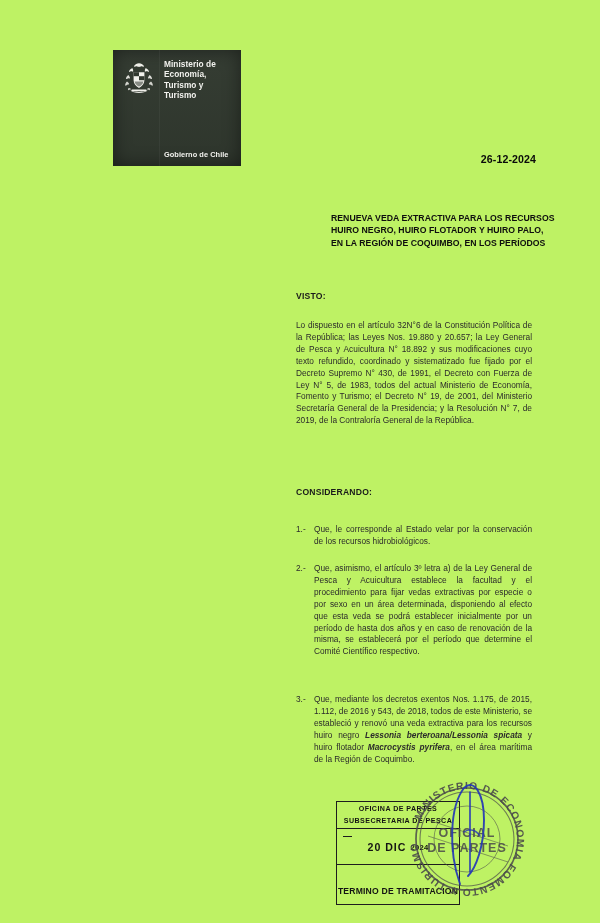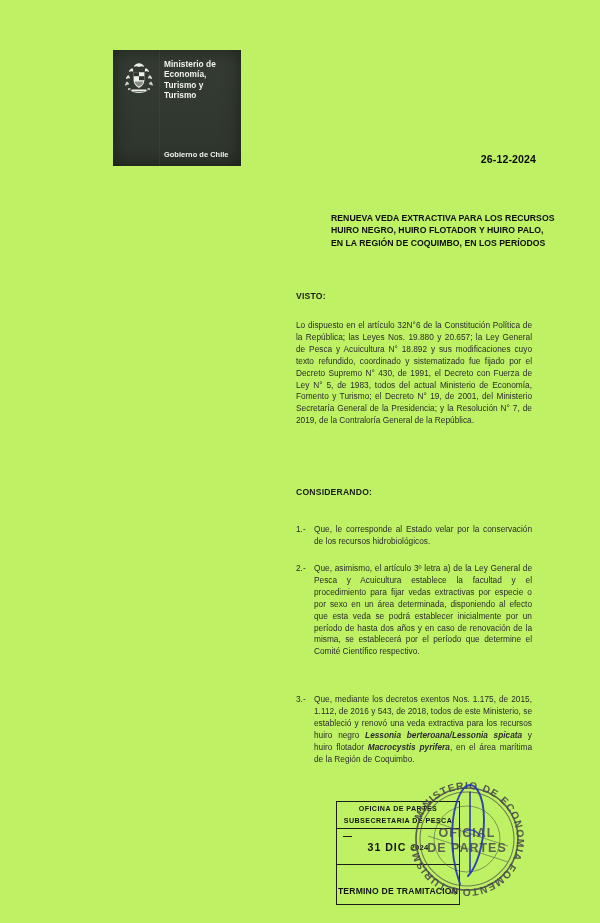--- a/index.html
+++ b/index.html
@@ -299,21 +299,21 @@
     <span class="num">3.-</span>
     <span class="txt"><span>Que, mediante los decretos exentos Nos. 1.175, de 2015, 1.112, de 2016 y 543, de 2018, todos de este Ministerio, se estableció y renovó una veda extractiva para los recursos huiro negro </span><span class="sp">Lessonia berteroana/Lessonia spicata</span><span> y huiro flotador </span><span class="sp">Macrocystis pyrifera</span><span>, en el área marítima de la Región de Coquimbo.</span></span>
   </div>
 
   <div class="stamp-rect">
     <div class="row-top">
       <div>OFICINA DE PARTES</div>
       <div>SUBSECRETARIA DE PESCA</div>
     </div>
     <div class="row-mid">
-      <span>31 DIC</span>
+      <span>20 DIC</span>
       <span class="yr">2024</span>
     </div>
     <div class="tick"></div>
     <div class="row-bot">TERMINO DE TRAMITACION</div>
   </div>
 
   <div class="stamp-circle">
     <svg width="126" height="126" viewBox="0 0 126 126" aria-hidden="true">
       <defs>
         <path id="arcOuter" d="M 63,63 m -50,0 a 50,50 0 1,1 100,0 a 50,50 0 1,1 -100,0"></path>

